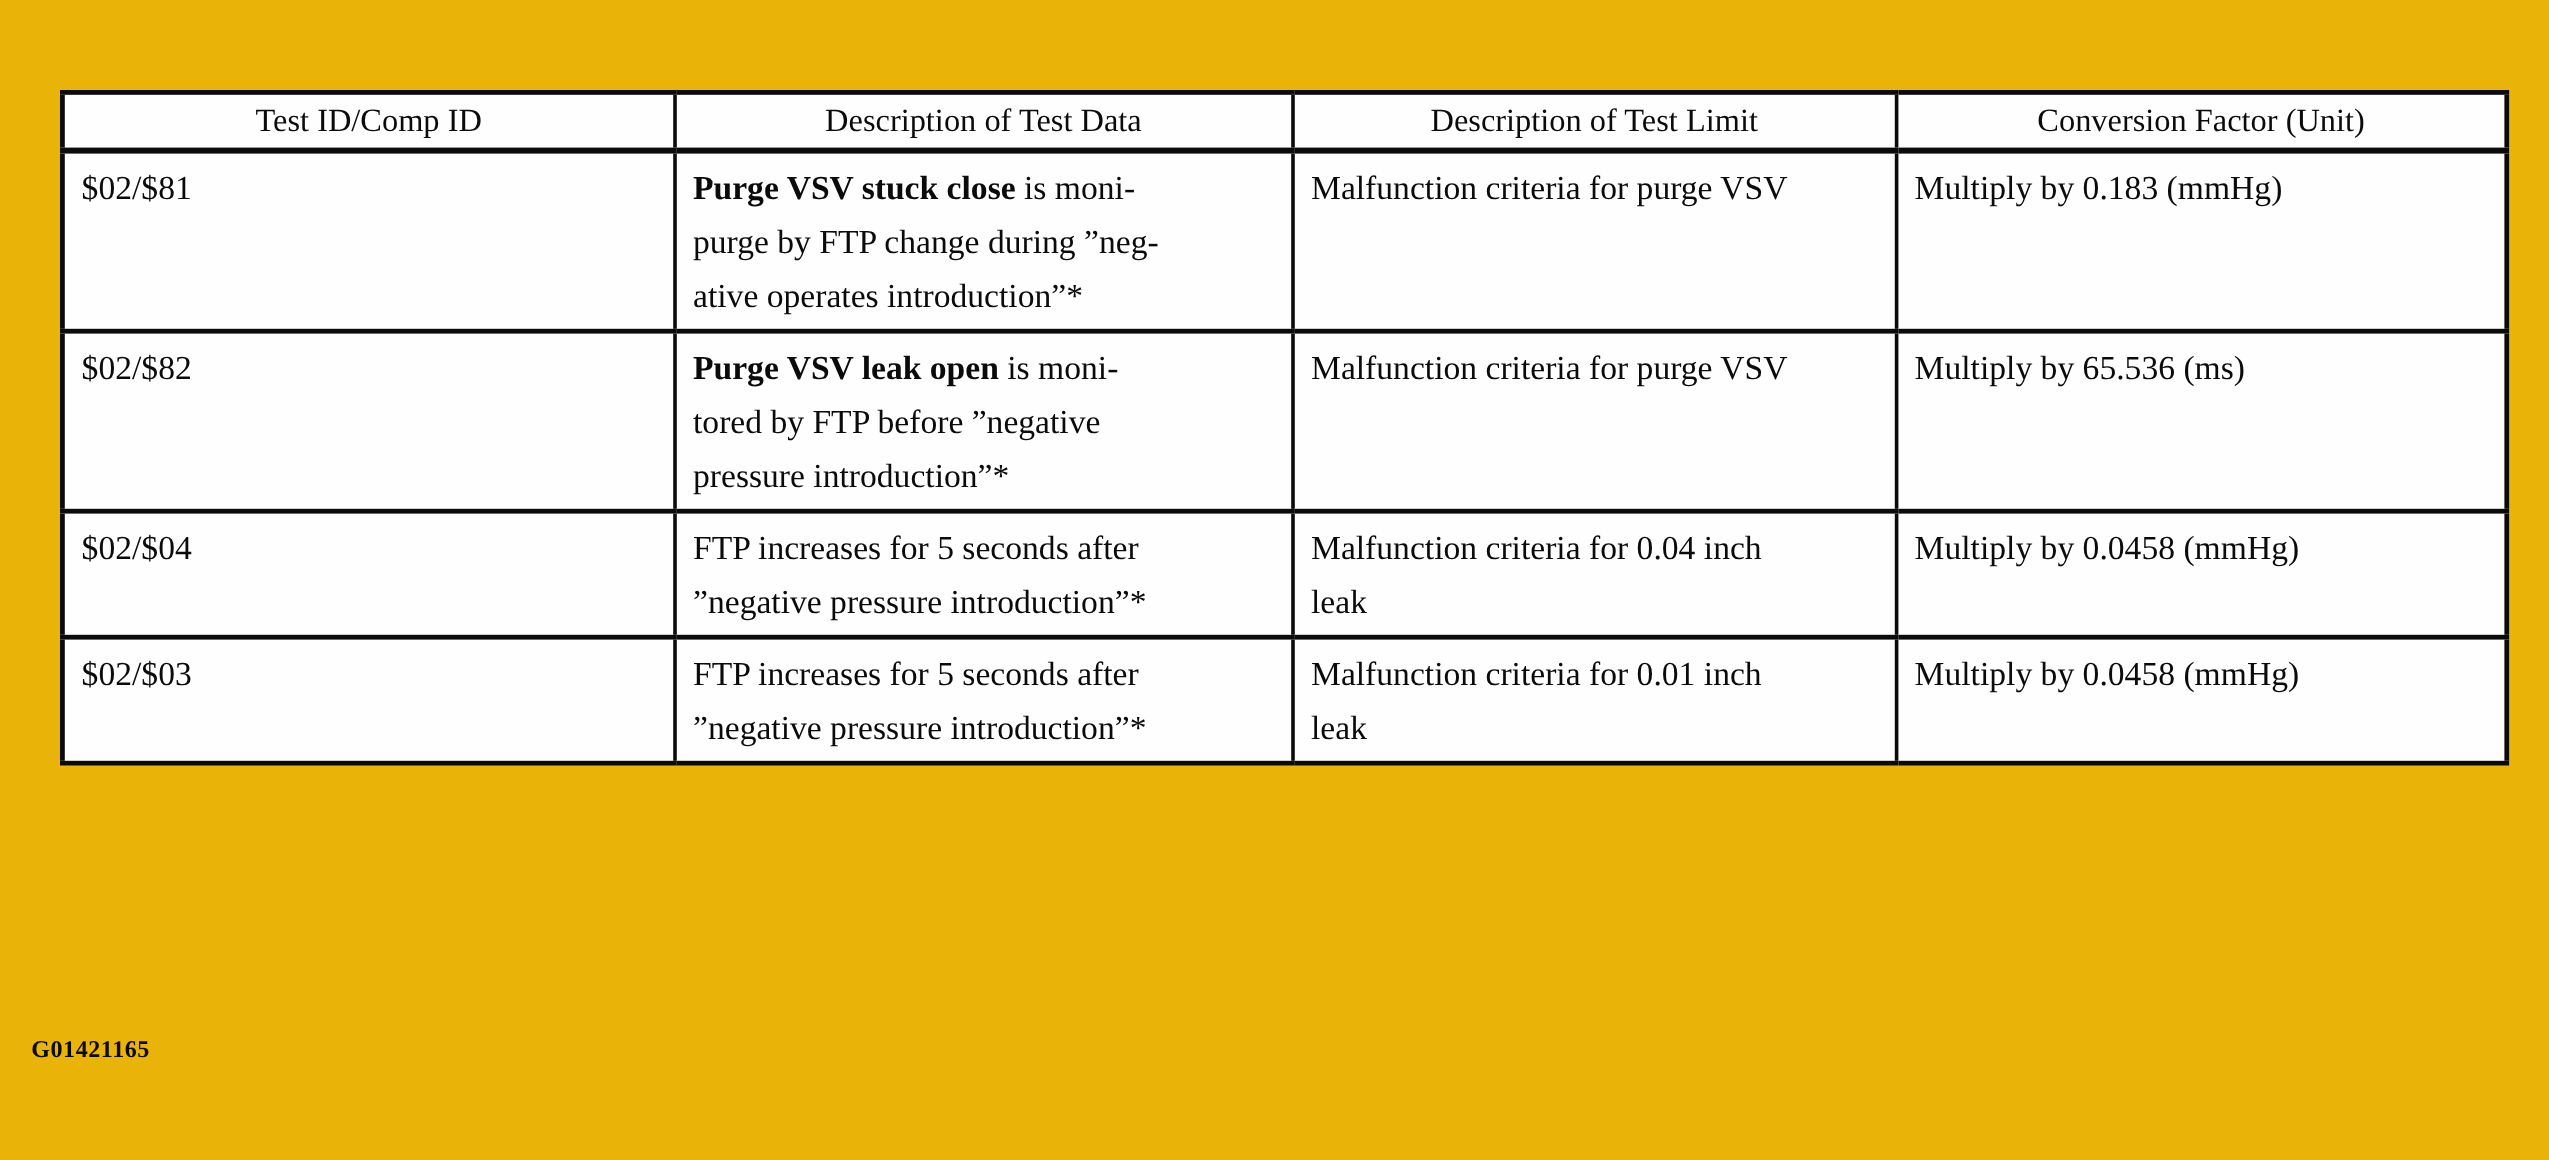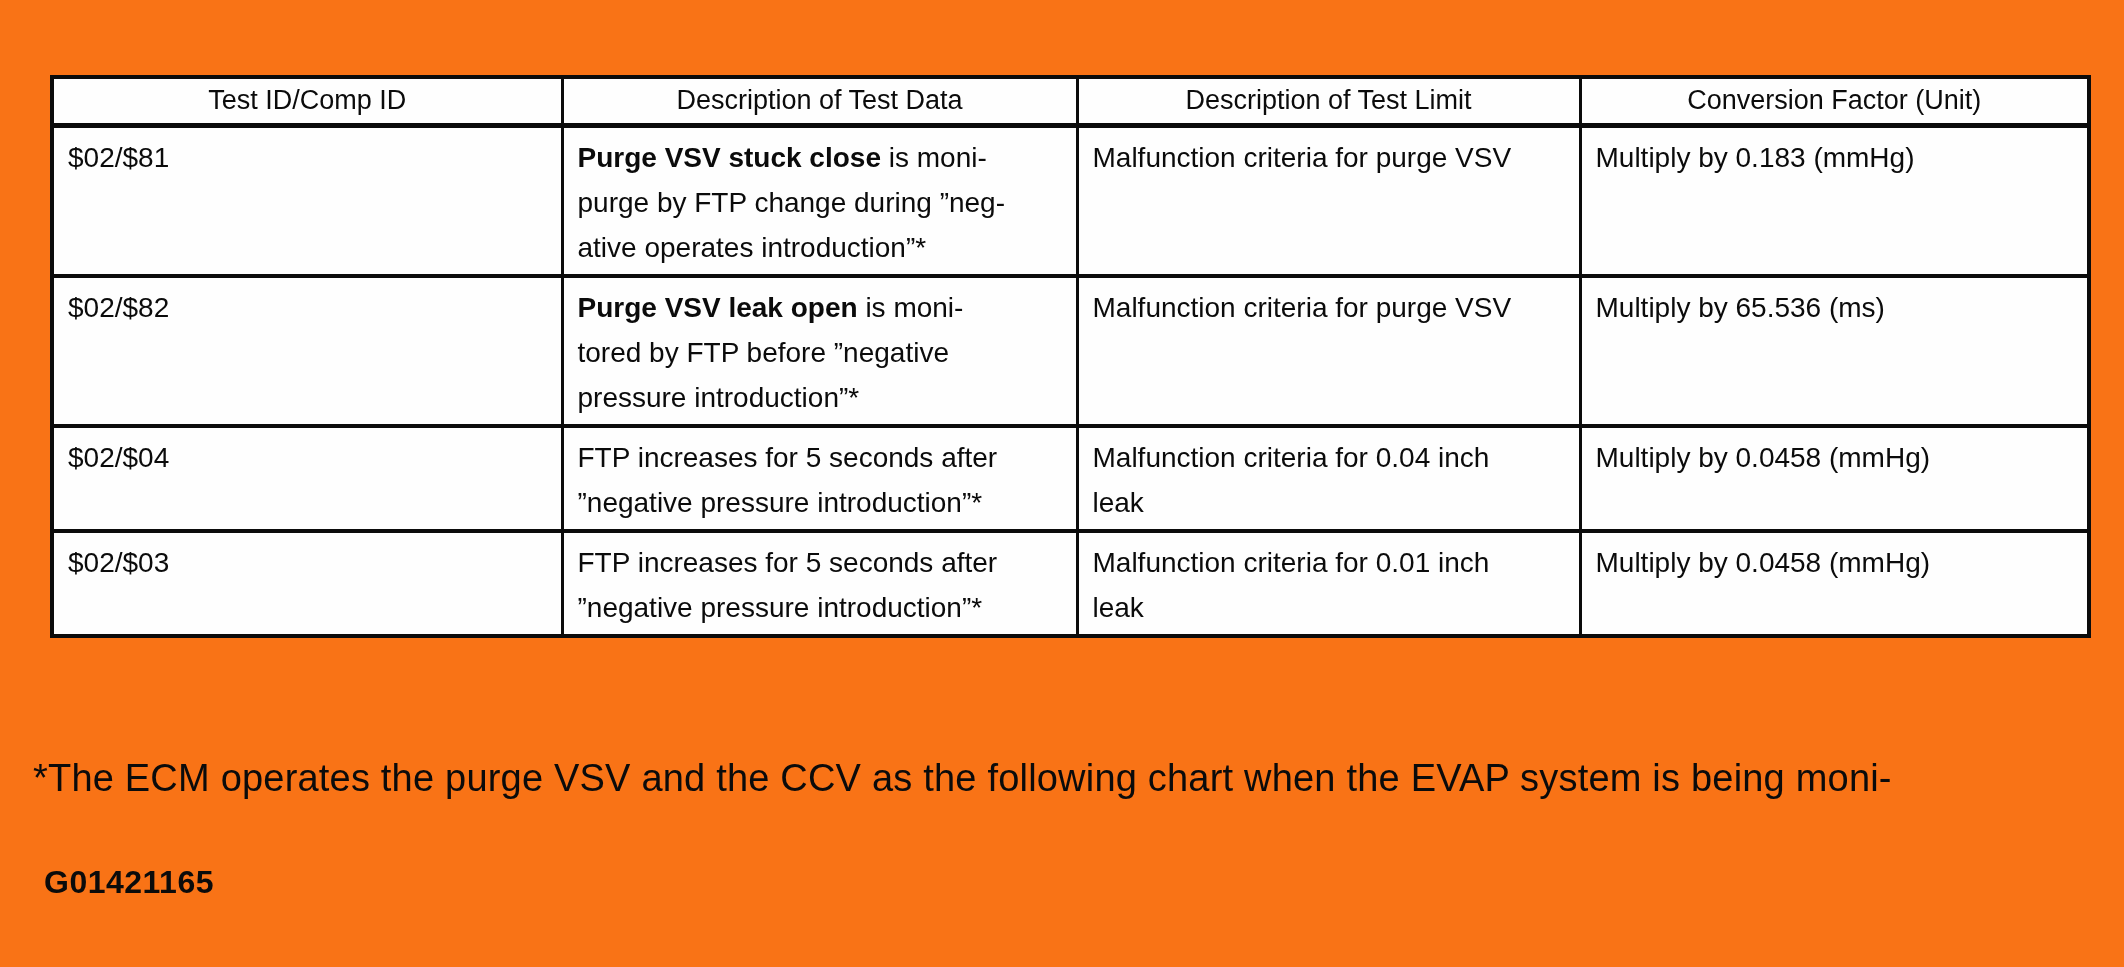--- a/index.html
+++ b/index.html
@@ -4,22 +4,22 @@
 <style>
   html, body {
     margin: 0;
     padding: 0;
     background: #ffffff;
   }
   .page {
     position: relative;
     width: 2124px;
     height: 967px;
-    background: #f97316;
-    font-family: Liberation Sans, sans-serif;
+    background: #eab308;
+    font-family: Liberation Serif, serif;
     color: #0b0b0b;
     overflow: hidden;
   }
   table.spec-table {
     position: absolute;
     left: 50px;
     top: 75px;
     width: 2037px;
     border-collapse: collapse;
     table-layout: fixed;
@@ -62,23 +62,23 @@
     position: absolute;
     left: 33px;
     top: 748px;
     font-size: 38px;
     line-height: 60px;
     letter-spacing: 0.2px;
   }
   .footnote .fn-line { white-space: nowrap; }
   .figure-code {
     position: absolute;
-    left: 44px;
+    left: 26px;
     top: 864px;
-    font-size: 32px;
+    font-size: 20px;
     font-weight: 600;
     letter-spacing: 0.5px;
   }
 </style>
 </head>
 <body>
 
 <div class="page">
 
   <table class="spec-table">
@@ -158,18 +158,17 @@
           <div class="line">leak</div>
         </td>
         <td>
             <div class="line">Multiply by 0.0458 (mmHg)</div>
           </td>
       </tr>
     </tbody>
   </table>
 
   <div class="footnote">
-    <div class="fn-line">*The ECM operates the purge VSV and the CCV as the following chart when the EVAP system is being moni-</div>
   </div>
 
   <div class="figure-code">G01421165</div>
 
 </div>
 
 </body></html>

